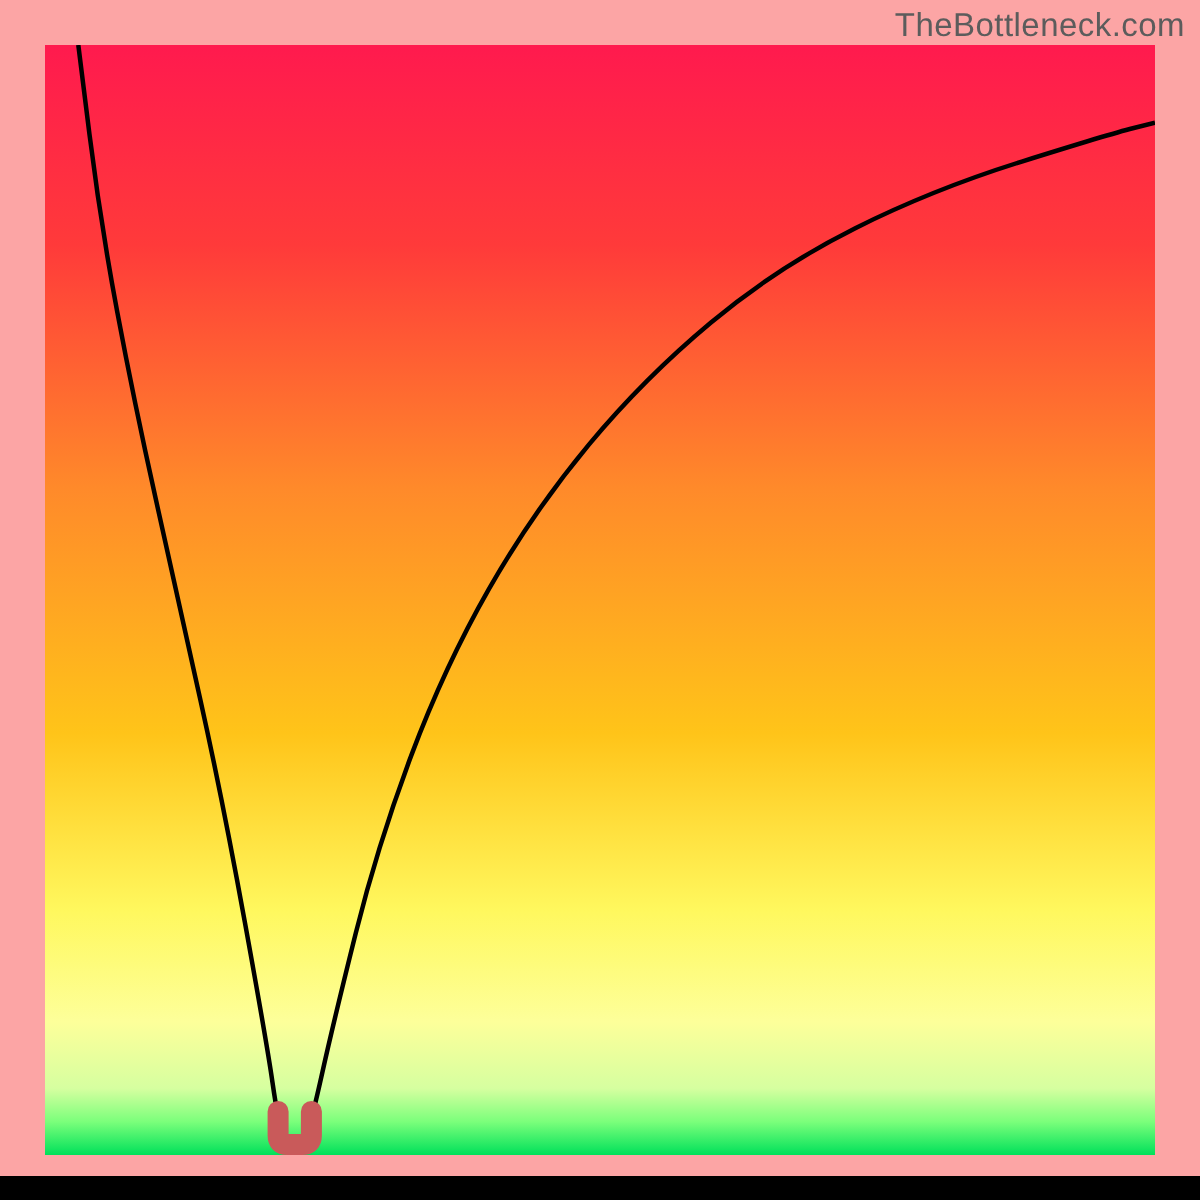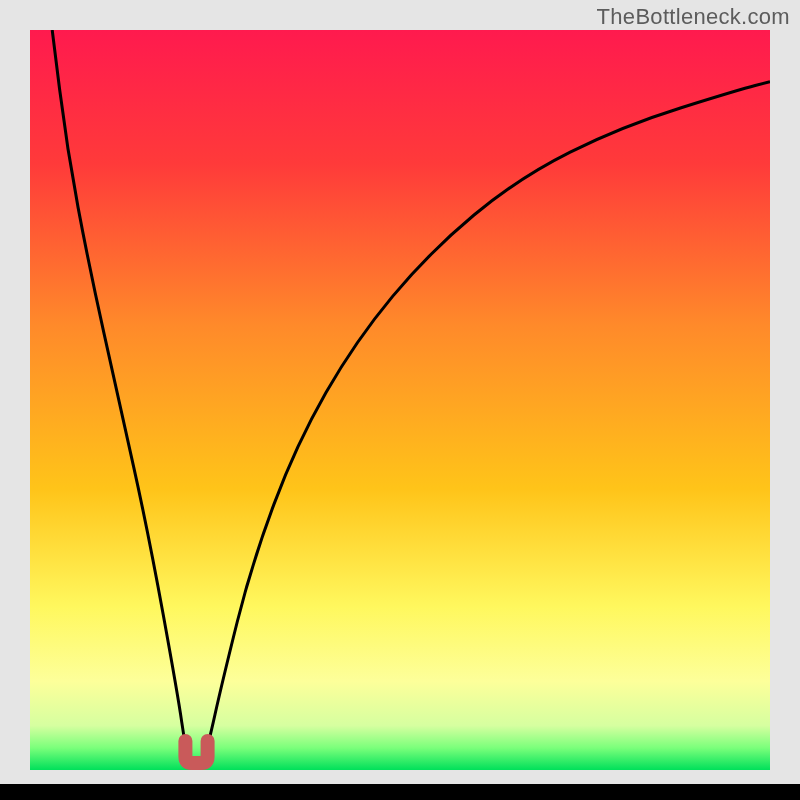--- a/index.html
+++ b/index.html
@@ -10,21 +10,21 @@
     overflow: hidden;
     background: #000;
     font-family: Arial, Helvetica, sans-serif;
   }
   .frame {
     position: absolute;
     top: 0;
     left: 0;
     width: 800px;
     height: 784px;
-    background: #e5e5e5;
+    background: #fca5a5;
   }
   .plot {
     position: absolute;
     top: 30px;
     left: 30px;
     width: 740px;
     height: 740px;
     
   }
   .watermark {

